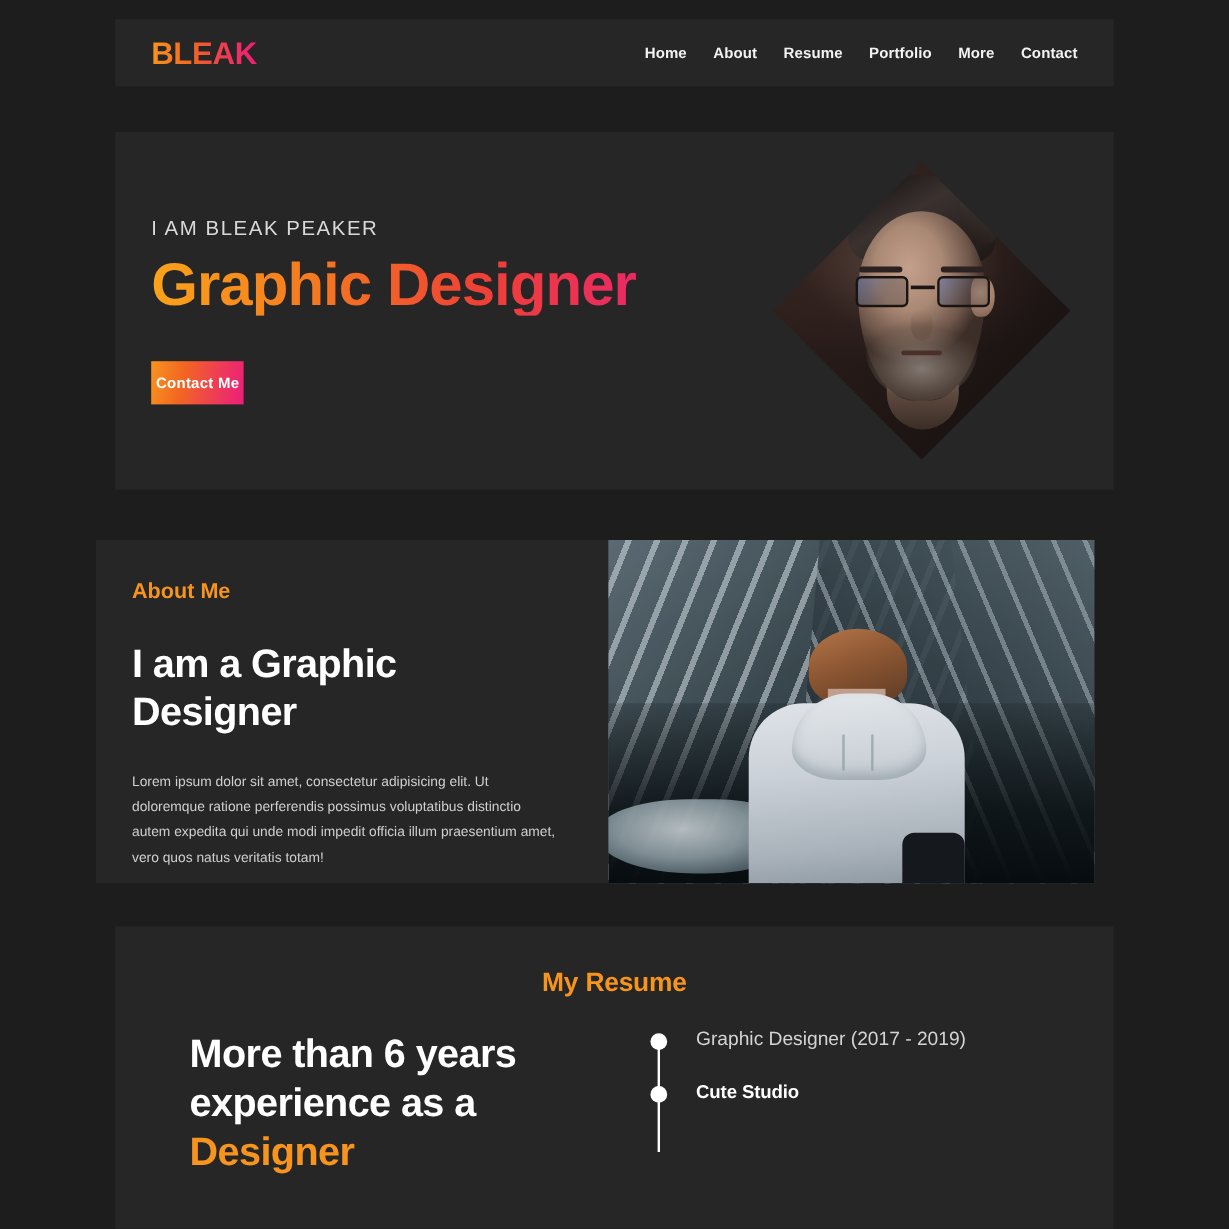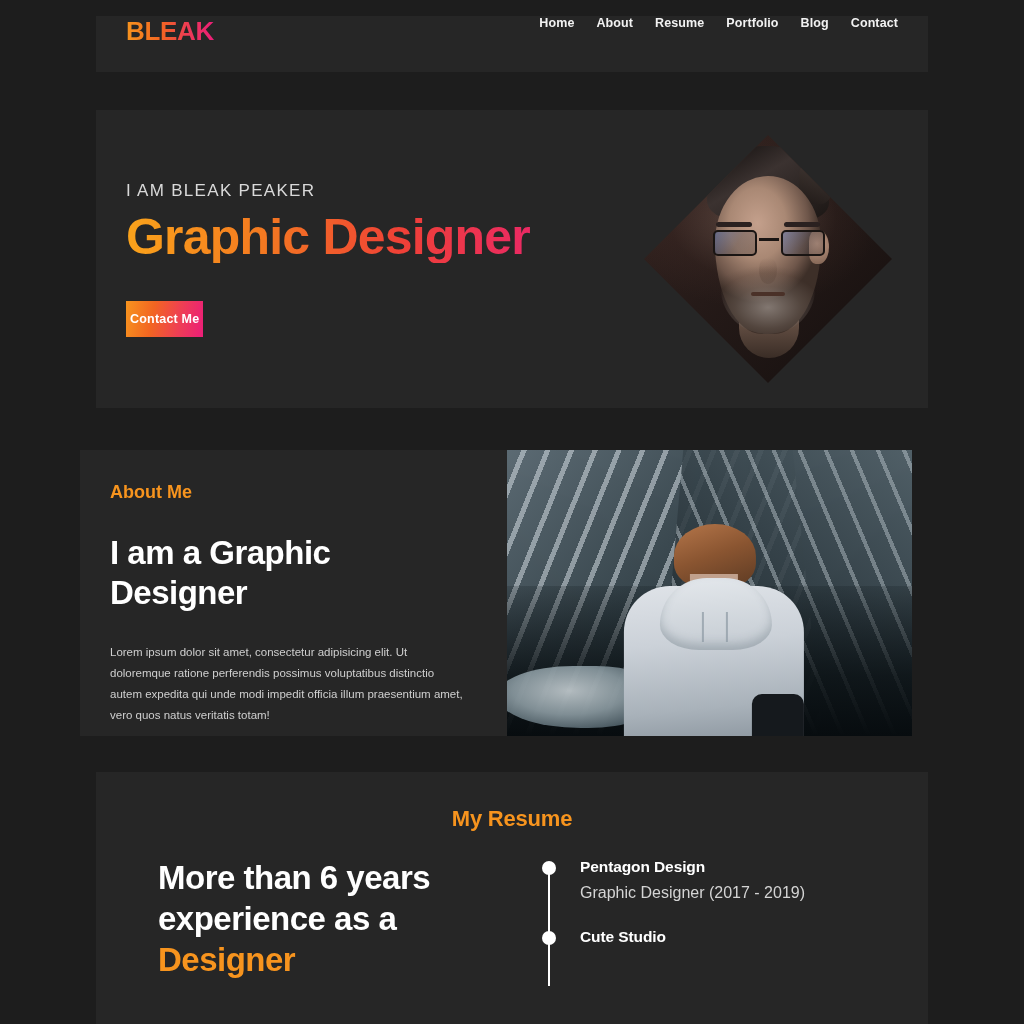--- a/index.html
+++ b/index.html
@@ -26,21 +26,21 @@
 
   
   .site-header {
     position: absolute;
     left: 96px;
     top: 16px;
     width: 832px;
     height: 56px;
     background: #262626;
     display: flex;
-    align-items: flex-start;
+    align-items: center;
     justify-content: space-between;
     padding: 0 30px 0 30px;
   }
 
   .brand-logo {
     font-family: "Liberation Sans", sans-serif;
     font-size: 26px;
     font-weight: 700;
     letter-spacing: -0.3px;
     background: linear-gradient(90deg, #f7941e 0%, #f26522 40%, #ee3b54 70%, #ec1e79 100%);
@@ -526,21 +526,21 @@
 
 <div class="page">
 
   <header class="site-header">
     <div class="brand-logo">BLEAK</div>
     <nav class="main-nav">
       <a class="nav-link">Home</a>
       <a class="nav-link">About</a>
       <a class="nav-link">Resume</a>
       <a class="nav-link">Portfolio</a>
-      <a class="nav-link">Blog</a>
+      <a class="nav-link">More</a>
       <a class="nav-link">Contact</a>
     </nav>
   </header>
 
   <section class="hero-section">
     <div class="hero-inner">
 
       <div class="hero-copy">
         <div class="hero-eyebrow">I AM BLEAK PEAKER</div>
         <h1 class="hero-title">Graphic Designer</h1>
@@ -610,21 +610,20 @@
           <span class="accent">Designer</span>
         </h2>
       </div>
 
       <div class="resume-right">
         <div class="timeline">
           <div class="timeline-rail"></div>
 
           <div class="timeline-item">
             <span class="timeline-dot"></span>
-            <div class="timeline-title">Pentagon Design</div>
             <div class="timeline-meta">Graphic Designer (2017 - 2019)</div>
           </div>
 
 
           <div class="timeline-item">
             <span class="timeline-dot"></span>
             <div class="timeline-title">Cute Studio</div>
             <div class="timeline-meta"></div>
           </div>
 

